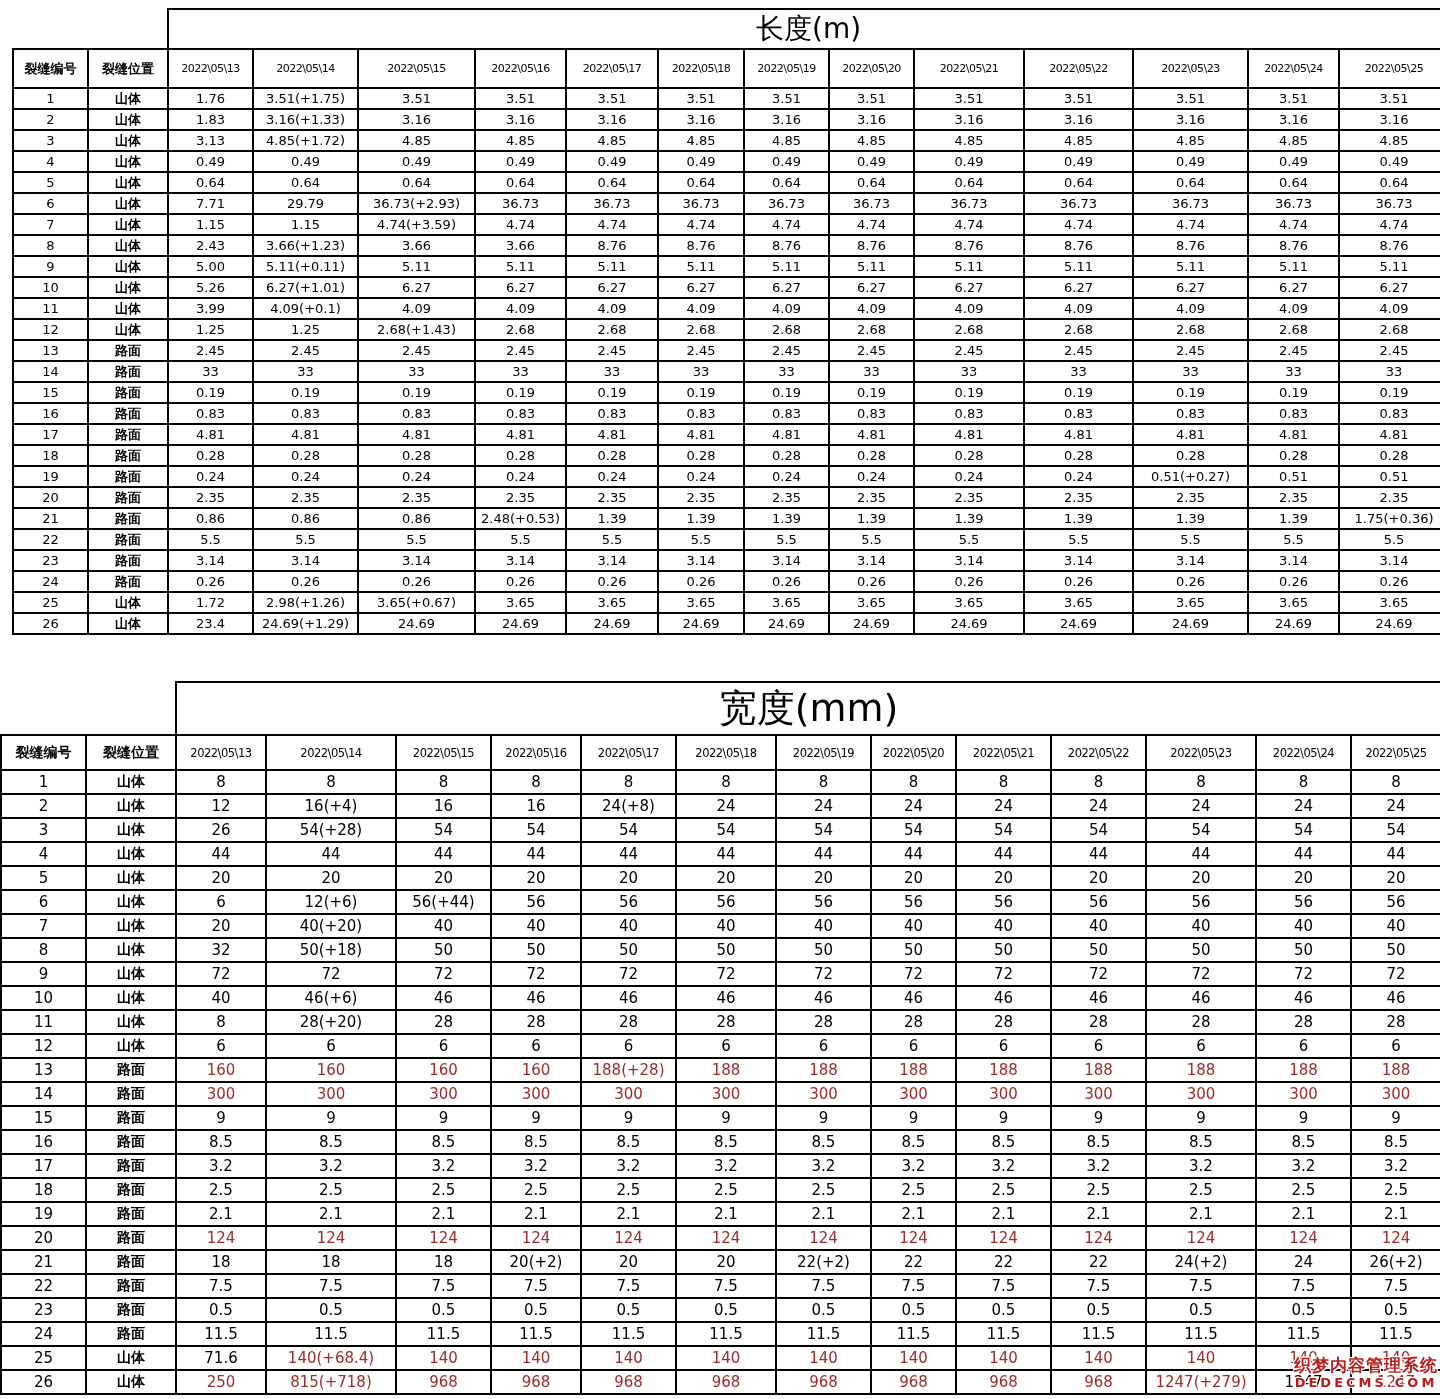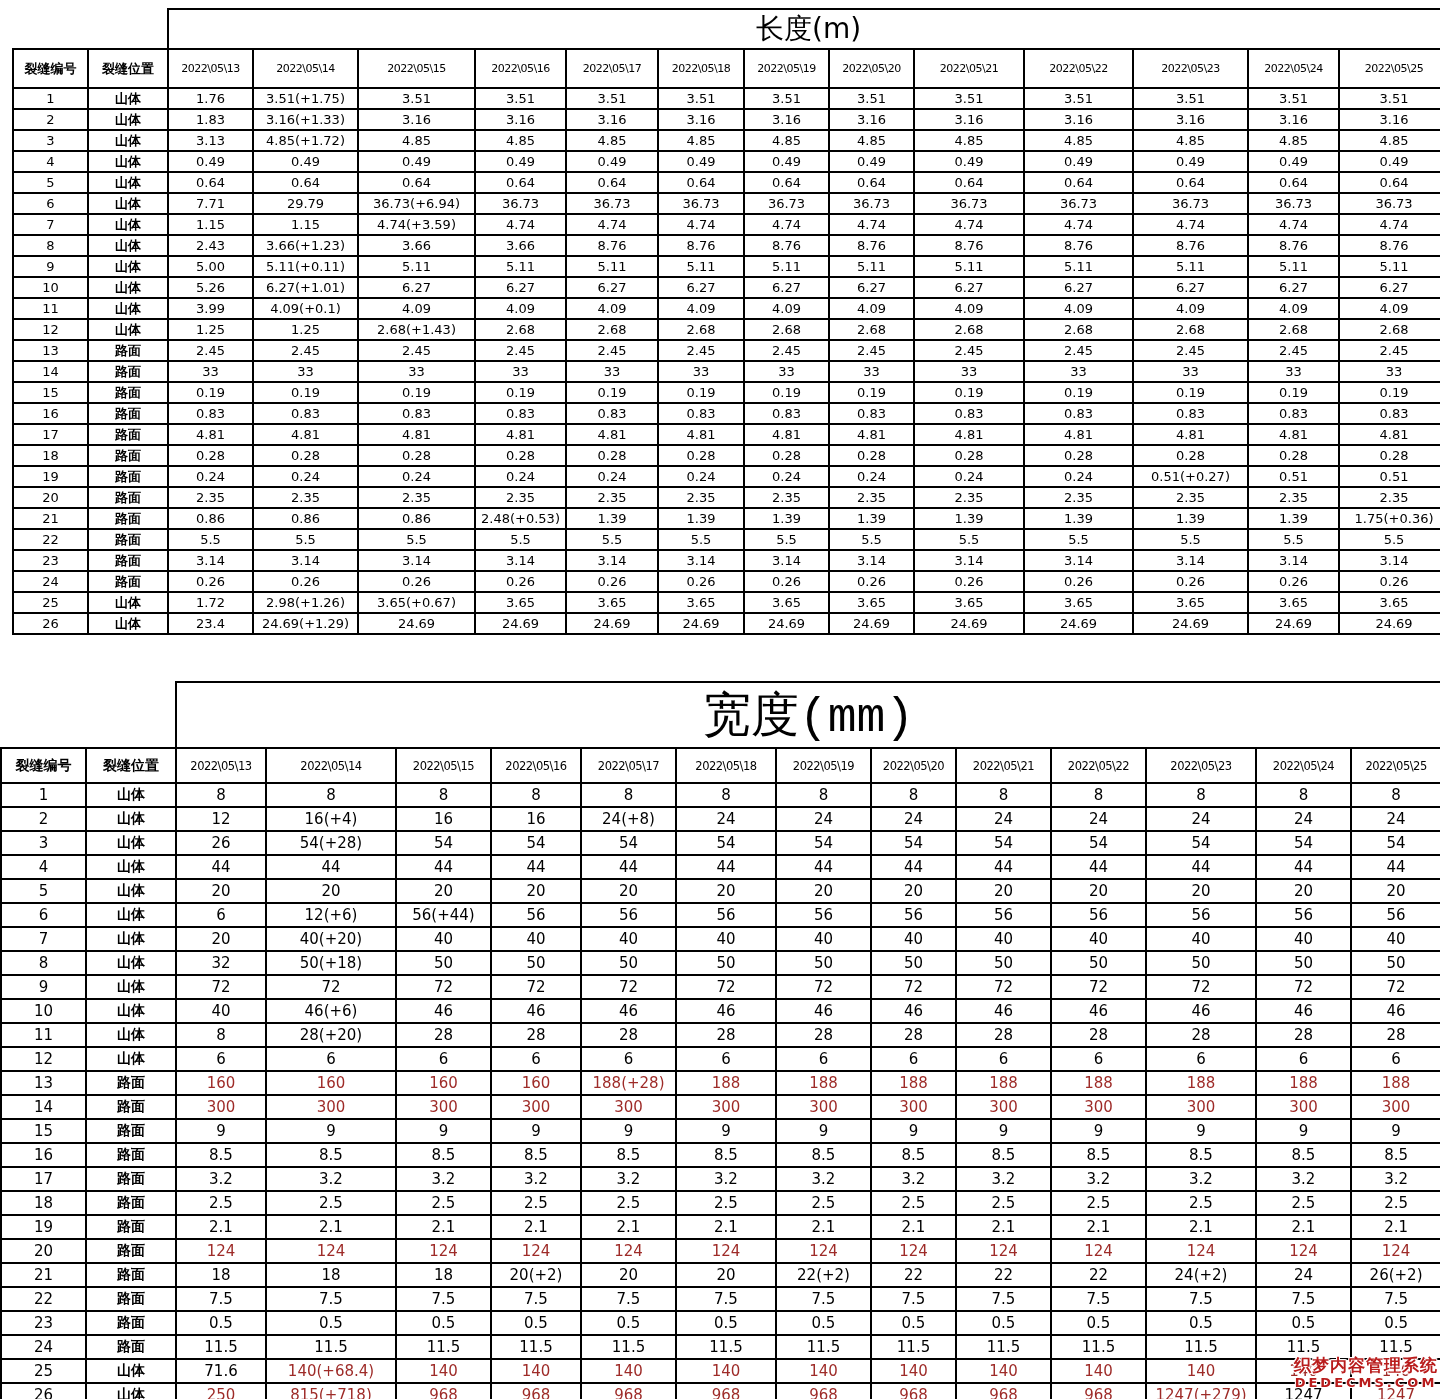--- a/index.html
+++ b/index.html
@@ -19,21 +19,21 @@
   
   .t1{width:1436px;margin:8px 0 0 12px;}
   .t1 .title-cell{font-size:28px;height:34px;font-weight:400;}
   .t1 .hdr td{height:37px;}
   .t1 .hdr .lbl{font-size:13px;font-weight:700;}
   .t1 .hdr .date{font-size:11px;font-weight:400;letter-spacing:-0.5px;}
   .t1 tbody td{height:19px;font-size:13px;}
   .t1 tbody td.pos{font-size:13px;font-weight:700;}
   
   .t2{width:1440px;margin:46px 0 0 0;}
-  .t2 .title-cell{font-size:48px;height:48px;font-weight:400;font-family:Liberation Mono, monospace;}
+  .t2 .title-cell{font-size:38px;height:48px;font-weight:400;}
   .t2 .hdr td{height:33px;}
   .t2 .hdr .lbl{font-size:14px;font-weight:700;}
   .t2 .hdr .date{font-size:11.5px;font-weight:400;letter-spacing:-0.5px;}
   .t2 tbody td{height:22px;font-size:15px;}
   .t2 tbody td.pos{font-size:14px;font-weight:700;}
   .red{color:#9e2b28;}
   
   .watermark{
     position:absolute;right:2px;bottom:8px;z-index:5;
     text-align:center;color:#b91c1c;font-weight:700;line-height:1.2;
@@ -171,21 +171,21 @@
         <td class="val">0.64</td>
         <td class="val">0.64</td>
         <td class="val">0.64</td>
         <td class="val">0.64</td>
       </tr>
       <tr>
         <td class="no">6</td>
         <td class="pos">山体</td>
         <td class="val">7.71</td>
         <td class="val">29.79</td>
-        <td class="val">36.73(+6.94)</td>
+        <td class="val">36.73(+2.93)</td>
         <td class="val">36.73</td>
         <td class="val">36.73</td>
         <td class="val">36.73</td>
         <td class="val">36.73</td>
         <td class="val">36.73</td>
         <td class="val">36.73</td>
         <td class="val">36.73</td>
         <td class="val">36.73</td>
         <td class="val">36.73</td>
         <td class="val">36.73</td>

